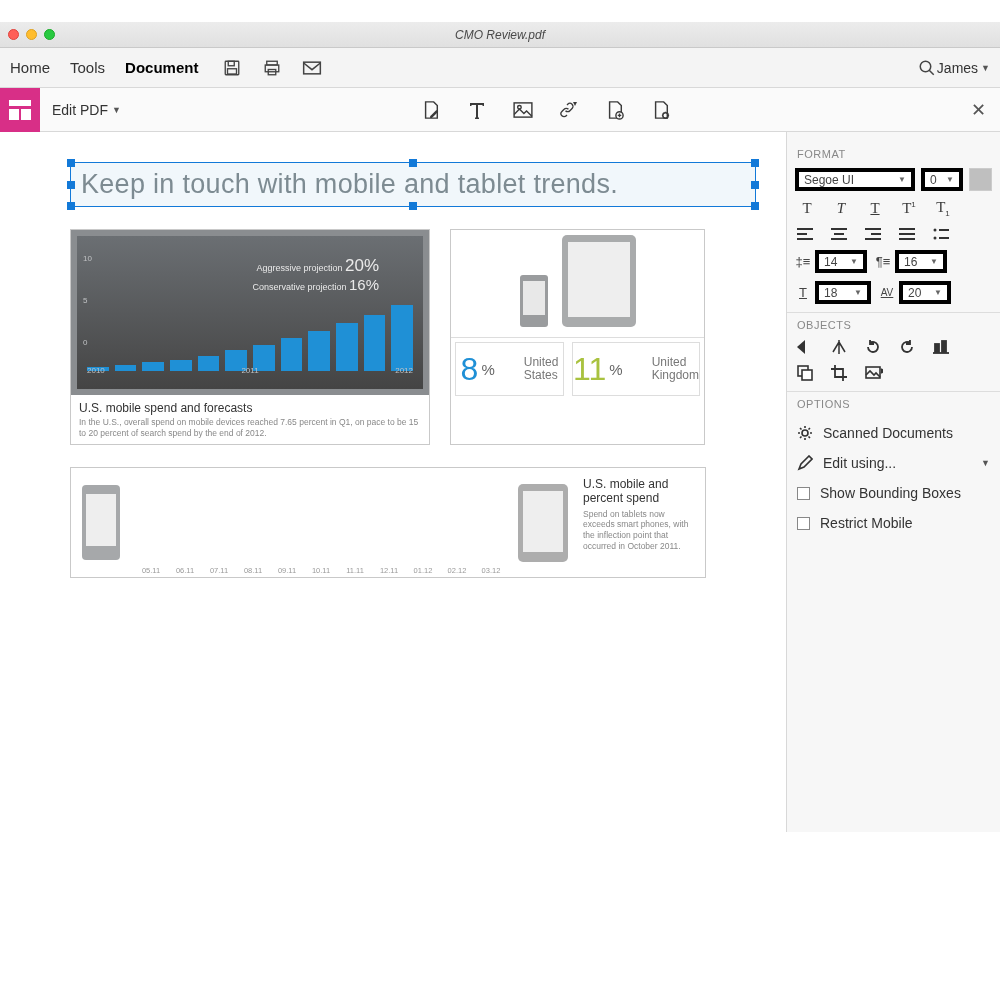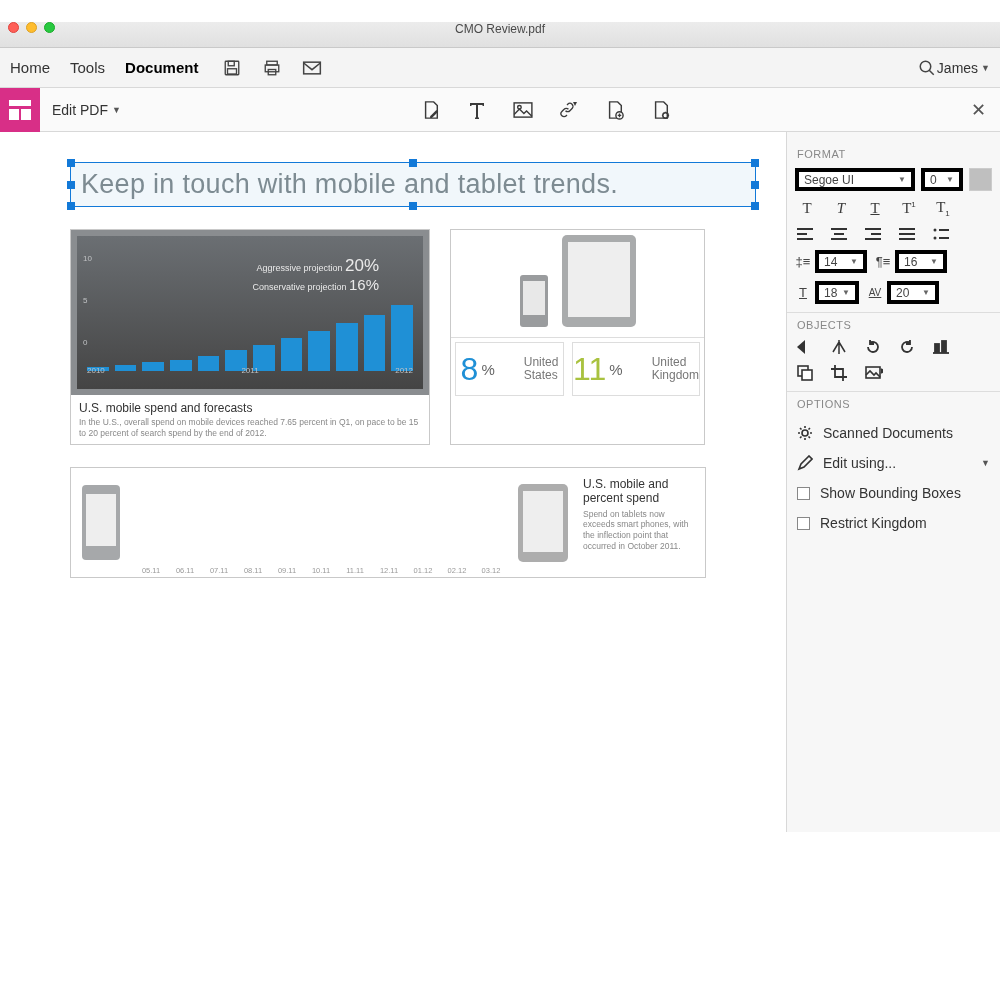--- a/index.html
+++ b/index.html
@@ -1,19 +1,19 @@
 <!DOCTYPE html>
 <html><head>
 <meta charset="utf-8">
 <style>
   * { box-sizing: border-box; margin: 0; padding: 0; font-family: "Helvetica Neue", Arial, sans-serif; }
   body { width: 1000px; height: 1000px; background: #fff; overflow: hidden; }
   .app { width: 1000px; display:flex; flex-direction:column; position:relative; top:22px; }
   
-  .titlebar { height: 26px; background: linear-gradient(#ececec,#e0e0e0); border-bottom:1px solid #c9c9c9; display:flex; align-items:flex-start; padding: 0 8px; position:relative;}
+  .titlebar { height: 26px; background: linear-gradient(#ececec,#e0e0e0); border-bottom:1px solid #c9c9c9; display:flex; align-items:center; padding: 0 8px; position:relative;font-style:italic;}
   .traffic { display:flex; gap:7px; }
   .tl-dot { width:11px; height:11px; border-radius:50%; }
   .tl-close{ background:#ff5f57; border:1px solid #e0443e;}
   .tl-min  { background:#ffbd2e; border:1px solid #dea123;}
   .tl-max  { background:#28c940; border:1px solid #1aab29;}
   .win-title { position:absolute; left:0; right:0; text-align:center; font-size:12px; color:#4a4a4a; }
   
   .tabrow { height:40px; background:#f4f4f4; border-bottom:1px solid #d8d8d8; display:flex; align-items:center; padding:0 10px; }
   .tabs { display:flex; gap:20px; font-size:15px; color:#333; }
   .tab { cursor:pointer; padding:4px 0;}
@@ -440,21 +440,21 @@
             <span class="lab">¶≡</span>
             <div class="dropdown" style="width:52px">
               <span>16</span>
               <span class="dd-caret">▼</span>
             </div>
           </div>
       </div>
       <div class="numrow">
         <div class="numctl">
             <span class="lab"><u>T</u></span>
-            <div class="dropdown" style="width:44px">
+            <div class="dropdown" style="width:56px">
               <span>18</span>
               <span class="dd-caret">▼</span>
             </div>
           </div>
         <div class="numctl">
             <span class="lab" style="text-decoration:underline;font-size:10px;">AV</span>
             <div class="dropdown" style="width:52px">
               <span>20</span>
               <span class="dd-caret">▼</span>
             </div>
@@ -532,17 +532,17 @@
           </span>
         <span>Edit using...</span>
         <span class="caret" style="margin-left:auto">▼</span>
       </div>
       <div class="opt-item">
         <span class="chk"></span>
         <span>Show Bounding Boxes</span>
       </div>
       <div class="opt-item">
         <span class="chk"></span>
-        <span>Restrict Kingdom</span>
+        <span>Restrict Mobile</span>
       </div>
     </div>
   </div>
 </div>
 
 </body></html>

